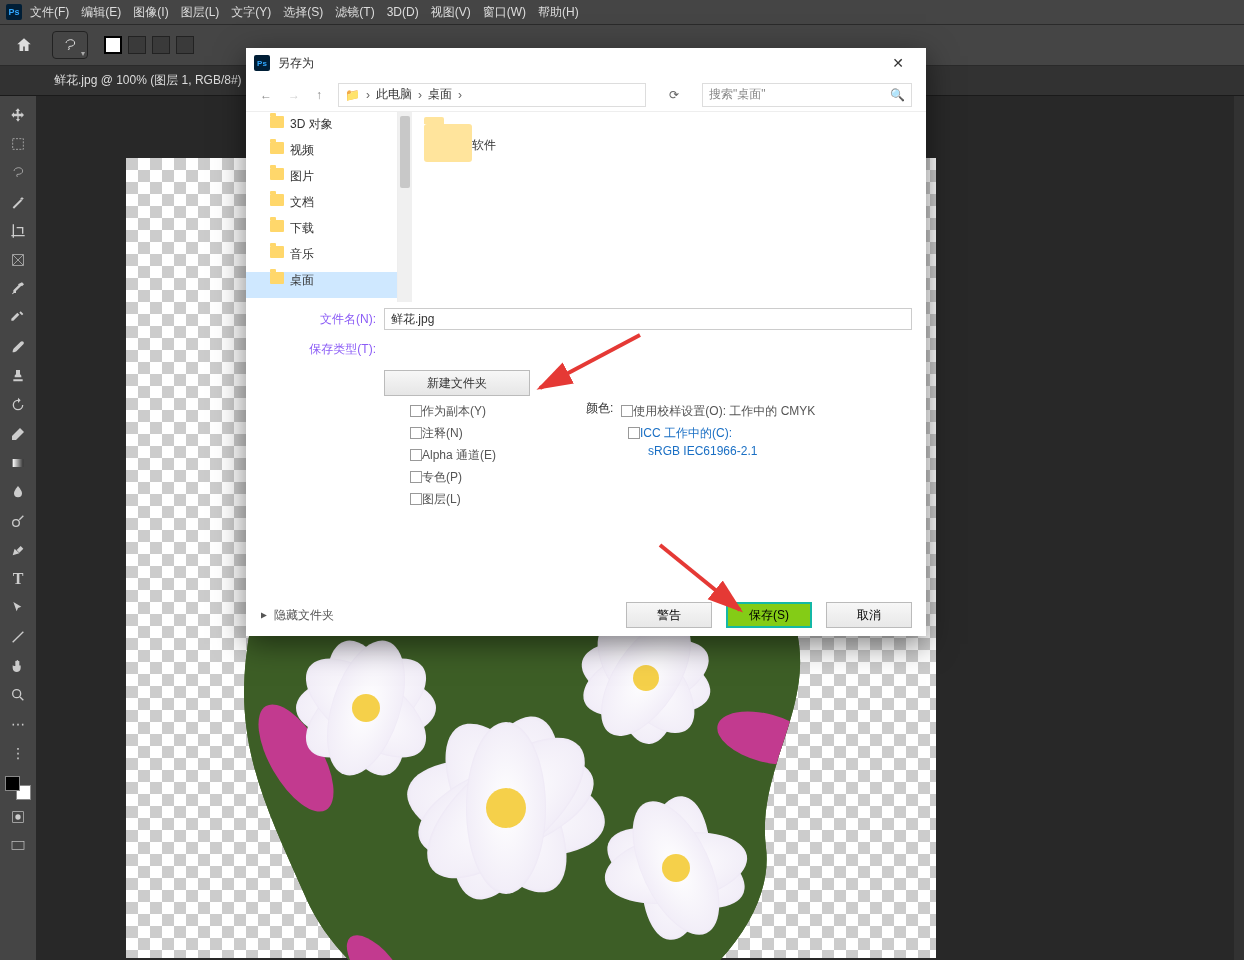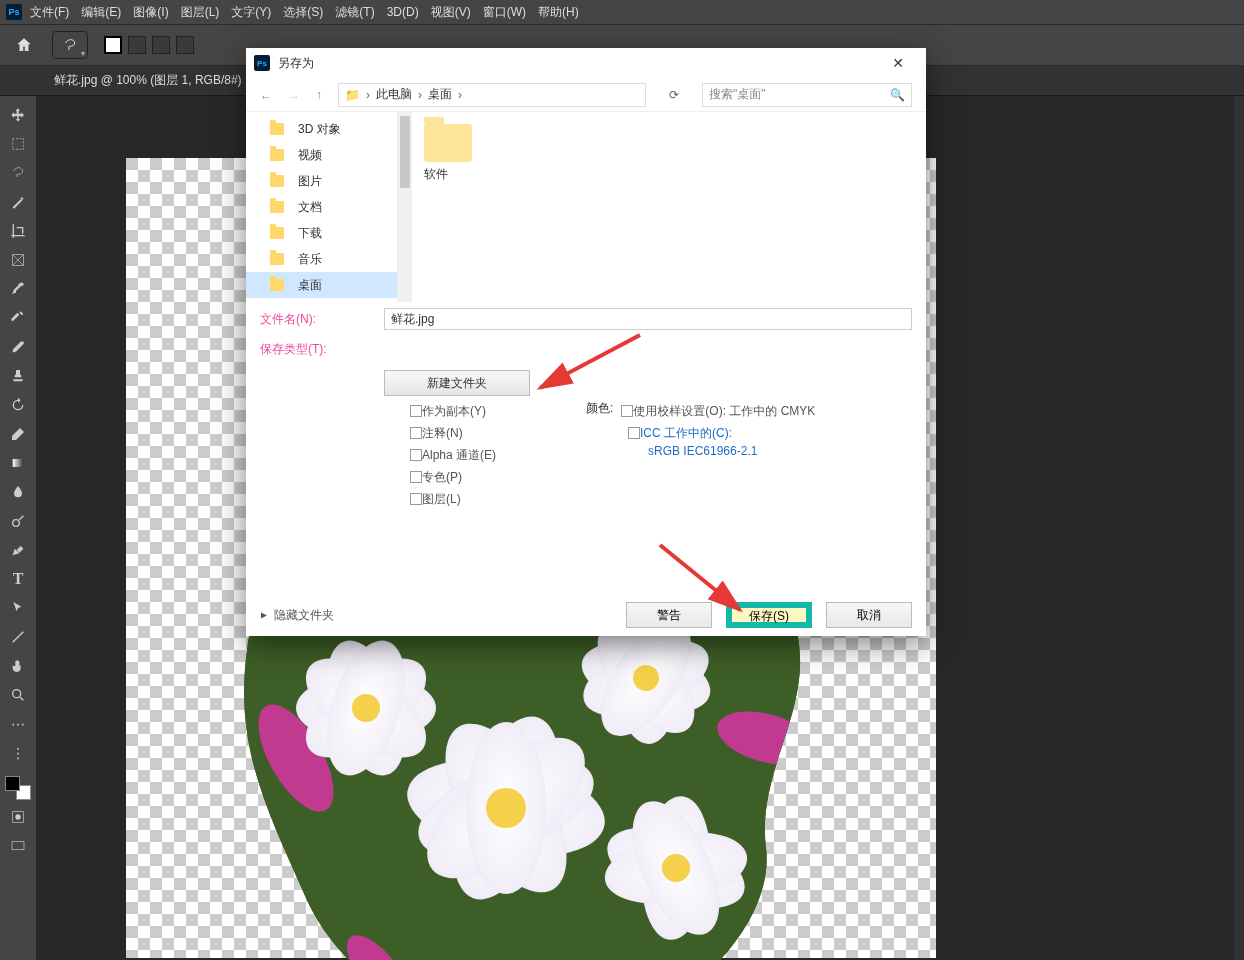--- a/index.html
+++ b/index.html
@@ -37,47 +37,47 @@
 .nav-row .arrow{color:#888}
 .nav-row .crumbs{flex:1;display:flex;align-items:center;gap:6px;border:1px solid #ddd;height:24px;padding:0 6px}
 .nav-row .crumbs .folder-icon{color:#f0c36d}
 .nav-row .refresh{width:24px;text-align:center;color:#666}
 .nav-row .search{width:210px;height:24px;border:1px solid #ddd;padding:0 6px;display:flex;align-items:center;justify-content:space-between;color:#888}
 .org-row{height:34px;display:flex;align-items:center;padding:0 20px;gap:28px;border-bottom:1px solid #e4e4e4}
 .org-row .right{margin-left:auto;display:flex;gap:22px;align-items:center}
 .org-row .help{width:16px;height:16px;border-radius:50%;background:#1976d2;color:#fff;font-size:10px;display:flex;align-items:center;justify-content:center}
 .body-row{height:190px;display:flex}
 .tree{width:152px;border-right:1px solid #eee;padding:4px 0;overflow:hidden}
-.tree-item{height:26px;display:flex;align-items:center;padding-left:24px;gap:14px}
+.tree-item{height:26px;display:flex;padding-left:24px;gap:6px}
 .tree-item.sel{background:#cfe8ff}
 .tree-item .ficon{width:14px;height:12px;background:#ffd76b;border-radius:1px;position:relative}
 .tree-item .ficon::before{content:"";position:absolute;left:0;top:-3px;width:6px;height:3px;background:#ffd76b;border-radius:1px 1px 0 0}
 .tree-scroll{width:14px;background:#f0f0f0;position:relative}
 .tree-scroll .thumb{position:absolute;left:2px;top:4px;width:10px;height:72px;background:#c8c8c8;border-radius:2px}
 .file-area{flex:1;padding:12px}
-.file-area .folder{display:flex;flex-direction:column;align-items:flex-start;width:80px}
+.file-area .folder{display:flex;flex-direction:row;align-items:center;width:80px}
 .file-area .big-ficon{width:48px;height:38px;background:#ffe49c;border-radius:3px;position:relative;margin-bottom:4px}
 .file-area .big-ficon::before{content:"";position:absolute;left:0;top:-7px;width:20px;height:7px;background:#ffe49c;border-radius:2px 2px 0 0}
 .form-row{height:26px;display:flex;align-items:center;padding:0 14px;margin-top:4px}
-.form-row label{width:124px;text-align:left;padding-right:8px;color:#ec4899}
+.form-row label{width:124px;text-align:right;padding-right:8px;color:#8b5cf6}
 .form-row .field{flex:1;height:22px;border:1px solid #ccc;background:#fff;padding:0 6px;display:flex;align-items:center}
 .form-row .combo{flex:1;height:22px;border:1px solid #bbb;background:linear-gradient(#f4f4f4,#e4e4e4);padding:0 6px;display:flex;align-items:center;position:relative}
 .form-row .combo::after{content:"▾";position:absolute;right:6px;color:#666;font-size:10px}
 .cloud-btn{width:146px;height:26px;margin:8px 0 4px 138px;border:1px solid #bbb;background:linear-gradient(#f7f7f7,#e6e6e6);display:flex;align-items:center;justify-content:center}
 .opts{display:flex;padding:0 14px}
 .opts .col{flex:1}
 .opts .lab{color:#555;margin-bottom:4px;display:block}
 .chk{display:flex;align-items:center;gap:0;height:22px;padding-left:20px;color:#555}
 .chk .box{width:12px;height:12px;border:1px solid #999;background:#fff}
 .link-blue{color:#1a6fc4}
 .footer{position:absolute;left:0;right:0;bottom:0;height:42px;display:flex;align-items:center;padding:0 14px;gap:14px}
 .footer .hide{flex:1;color:#555}
 .footer .caret{display:inline-block;transform:rotate(90deg);font-size:10px;margin-right:4px}
 .footer button{width:86px;height:26px;border:1px solid #bbb;background:linear-gradient(#f7f7f7,#e8e8e8);font-size:12px}
-.footer button.primary{background:#fef9c3;border:6px solid #14b8a6}
+.footer button.primary{background:#84cc16;border:2px solid #14b8a6}
 
 .arrow-svg{position:absolute;pointer-events:none}
 </style>
 </head>
 <body>
 
 <div class="menubar">
   <div class="ps-icon">Ps</div>
   <span>文件(F)</span>
   <span>编辑(E)</span>

